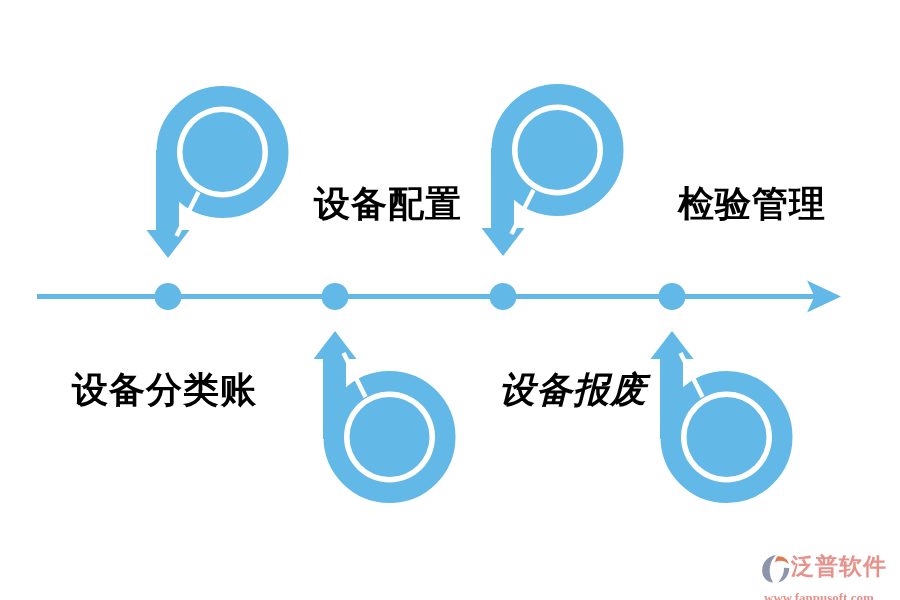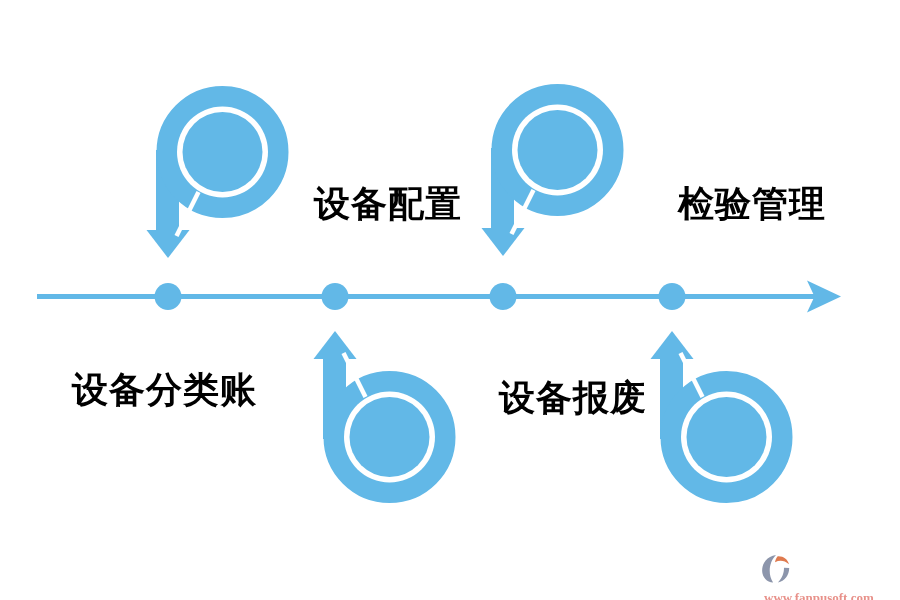--- a/index.html
+++ b/index.html
@@ -22,21 +22,21 @@
     position: absolute;
     font-weight: bold;
     font-size: 36px;
     line-height: 38px;
     letter-spacing: 1px;
     color: #000000;
     white-space: nowrap;
   }
   #label-1 { left: 72px;  top: 371px; }
   #label-2 { left: 314px; top: 185px; }
-  #label-3 { left: 499px; top: 379px; }
+  #label-3 { left: 499px; top: 371px; font-style: italic; }
   #label-4 { left: 678px; top: 185px; font-family: Liberation Serif, serif; }
 
   .watermark {
     position: absolute;
     left: 758px; top: 550px;
     width: 142px; height: 46px;
   }
   .wm-logo {
     position: absolute;
     left: 3px; top: 4px;
@@ -98,16 +98,17 @@
   <div class="ms-label" id="label-2">设备配置</div>
   <div class="ms-label" id="label-3">设备报废</div>
   <div class="ms-label" id="label-4">检验管理</div>
 
   <div class="watermark">
     <svg class="wm-logo" viewBox="0 0 30 30">
       <path d="M15.5,1 C6,2.5 1,9.5 1.2,17.5 C1.5,24 6,29 12.5,29.5 C7,21.5 8,8.5 15.5,1 Z" fill="#8c95ab"></path>
       <path d="M17,2.5 C23,2 27.5,5.5 29,10.5 C24,6.5 19.5,6 14.5,8.5 C15,6 15.8,4 17,2.5 Z" fill="#df7a4e"></path>
       <path d="M29.2,14.5 C29,22.5 24.5,28 17.5,29.6 C22,24.5 23.8,20 23.8,14.2 Z" fill="#8c95ab"></path>
     </svg>
+    <div class="wm-brand">泛普软件</div>
     <div class="wm-url">www.fanpusoft.com</div>
   </div>
 
 </div>
 
 </body></html>

